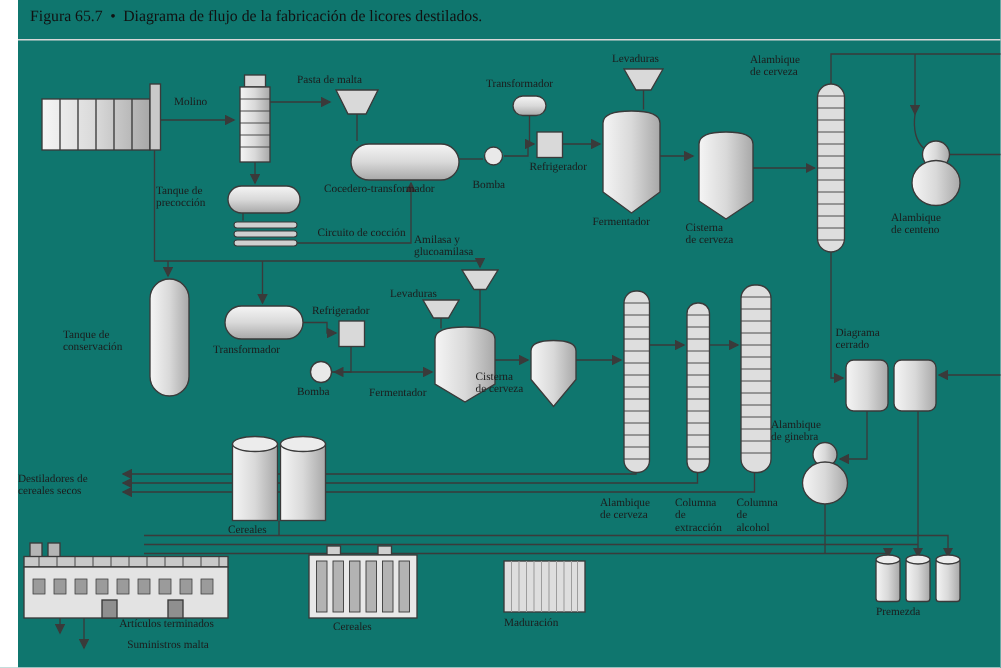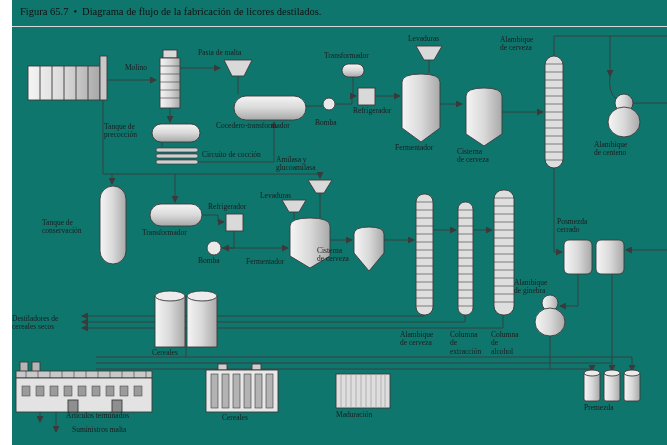--- a/index.html
+++ b/index.html
@@ -4,21 +4,21 @@
 <style>
   html,body{margin:0;padding:0;background:#fff;}
   .stage{position:relative;width:667px;height:445px;background:#0f766e;overflow:hidden;
          font-family:Liberation Serif, serif;margin-left:12px;}
   .title{position:absolute;left:8px;top:6px;font-size:10.5px;color:#111;white-space:nowrap;}
   .title .bullet{margin:0 5px;}
   .rule{position:absolute;left:0;top:26px;width:667px;height:1px;background:#d8d8d8;}
   svg{position:absolute;left:0;top:0;}
   .lbl{position:absolute;font-size:7.5px;line-height:1.1;color:#1c1c1c;text-align:left;
        white-space:pre-line;}
-  .al{text-align:left;} .ar{text-align:center;}
+  .al{text-align:center;} .ar{text-align:left;}
 </style>
 </head>
 <body>
 
 <div class="stage">
 
   <div class="title">
     <span>Figura 65.7</span><span class="bullet">•</span><span>Diagrama de flujo de la fabricación de licores destilados.</span>
   </div>
   <div class="rule"></div>
@@ -258,21 +258,21 @@
   <div class="lbl" style="left:305px;top:247px;width:44px">Cisterna
 de cerveza</div>
   <div class="lbl" style="left:388px;top:331px;width:52px">Alambique
 de cerveza</div>
   <div class="lbl" style="left:438px;top:331px;width:44px">Columna
 de
 extracción</div>
   <div class="lbl" style="left:479px;top:331px;width:42px">Columna
 de
 alcohol</div>
-  <div class="lbl" style="left:545px;top:218px;width:46px">Posmezda
+  <div class="lbl" style="left:545px;top:218px;width:46px">Diagrama
 cerrado</div>
   <div class="lbl" style="left:502px;top:279px;width:52px">Alambique
 de ginebra</div>
   <div class="lbl" style="left:0px;top:315px;width:66px">Destiladores de
 cereales secos</div>
   <div class="lbl" style="left:140px;top:349px;width:48px">Cereales</div>
   <div class="lbl al" style="left:54px;top:412px;width:90px">Artículos terminados</div>
   <div class="lbl al" style="left:60px;top:426px;width:80px">Suministros malta</div>
   <div class="lbl" style="left:210px;top:414px;width:46px">Cereales</div>
   <div class="lbl" style="left:324px;top:411px;width:54px">Maduración</div>

